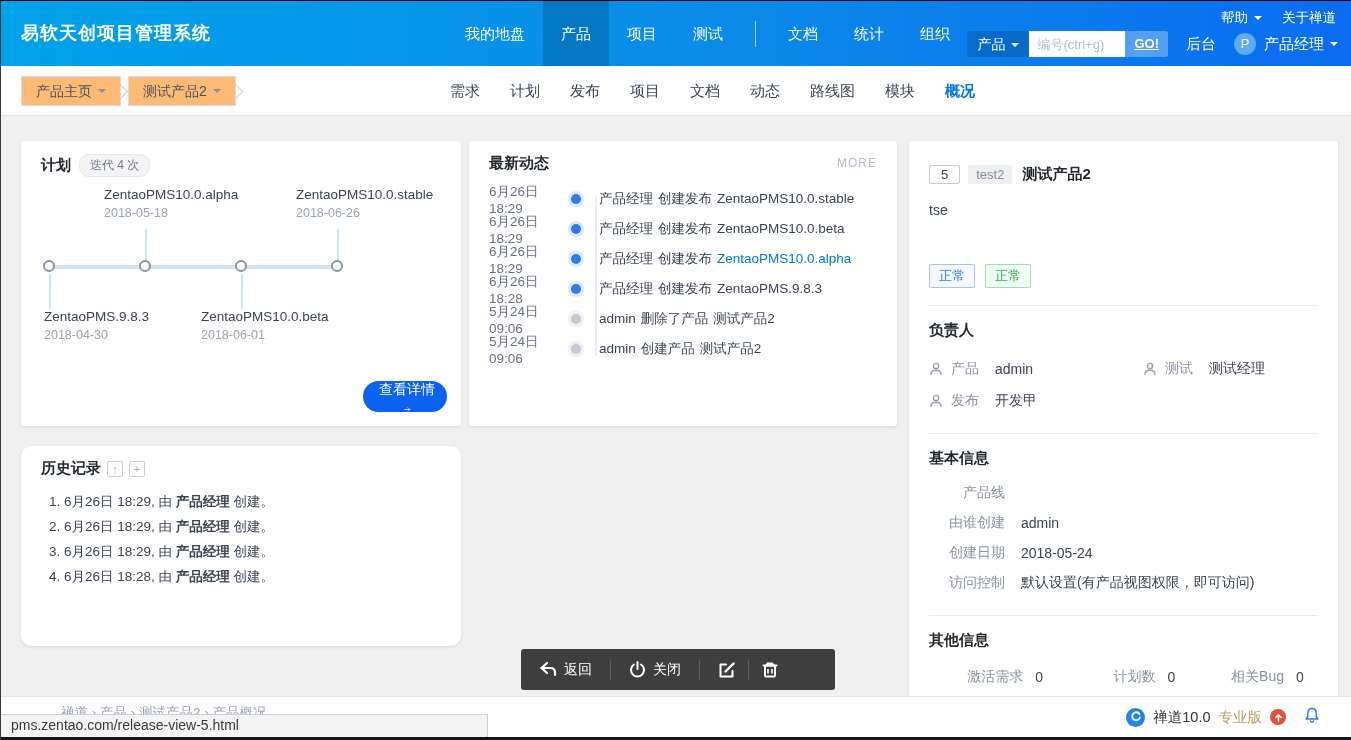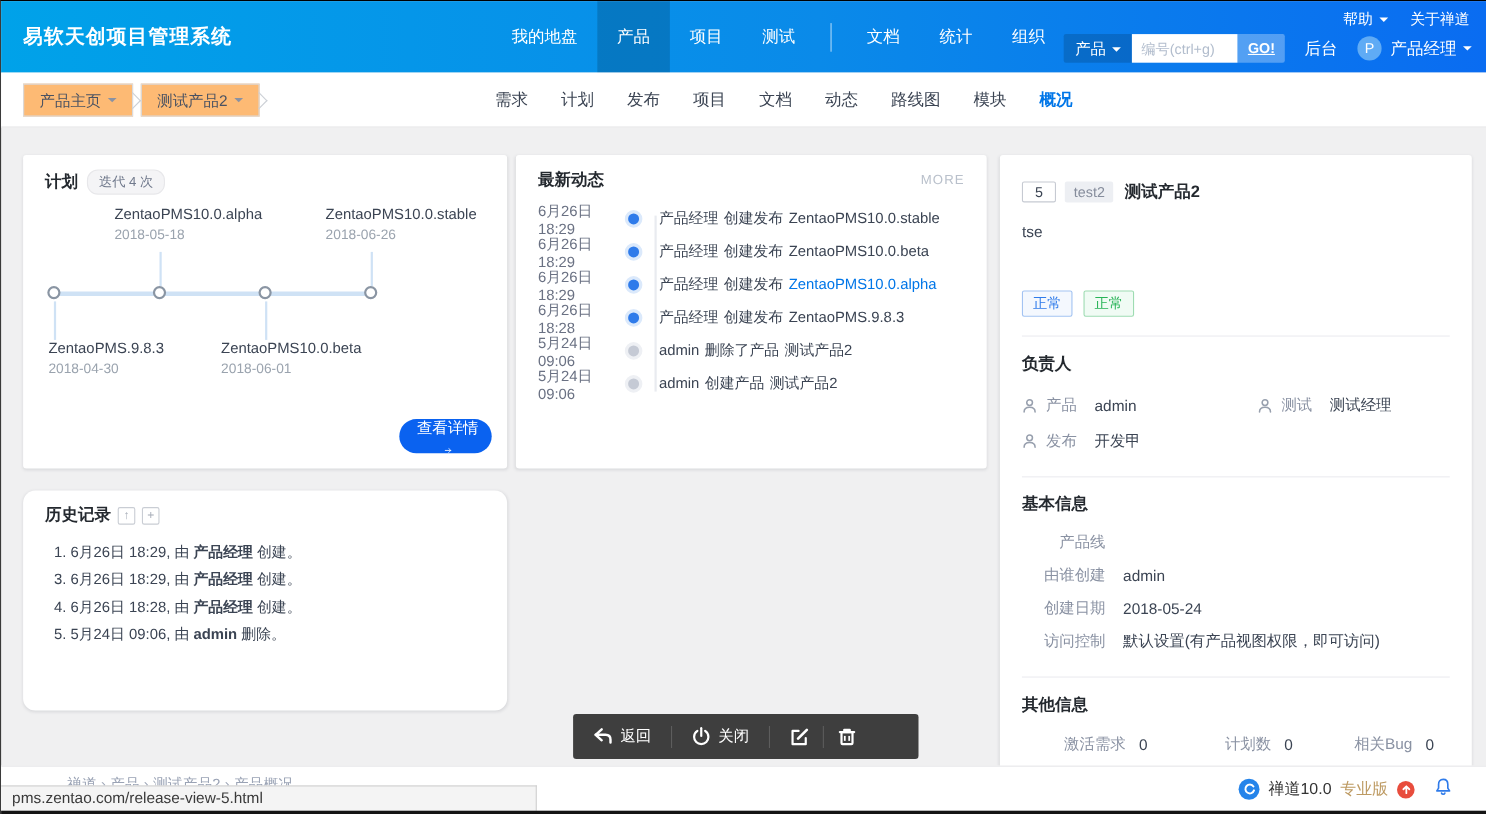--- a/index.html
+++ b/index.html
@@ -267,23 +267,23 @@
 </div>
 
 <div class="card" id="history-card">
   <div class="hist-head">
     <span class="card-title">历史记录</span>
     <span class="hist-icon-btn">↑</span>
     <span class="hist-icon-btn">+</span>
   </div>
   <ul class="hist-list">
     <li><span>1. 6月26日 18:29, 由</span> <b>产品经理</b> <span>创建。</span></li>
+    <li><span>2. 6月26日 18:29, 由</span> <b>产品经理</b> <span>创建。</span></li>
     <li><span>3. 6月26日 18:29, 由</span> <b>产品经理</b> <span>创建。</span></li>
     <li><span>4. 6月26日 18:28, 由</span> <b>产品经理</b> <span>创建。</span></li>
-    <li><span>5. 5月24日 09:06, 由</span> <b>admin</b> <span>删除。</span></li>
   </ul>
 </div>
 
 <div class="action-bar">
   <div class="action-item">
     <svg class="action-ico" width="18" height="17" viewBox="0 0 18 17">
         <path d="M8 2 L2.5 7 L8 12" stroke="#fff" stroke-width="2.2" fill="none" stroke-linecap="round" stroke-linejoin="round"></path>
         <path d="M2.5 7 H11.5 C14.5 7 16 9 16 11.5 V14" stroke="#fff" stroke-width="2.2" fill="none" stroke-linecap="round"></path>
       </svg>
     <span>返回</span>

